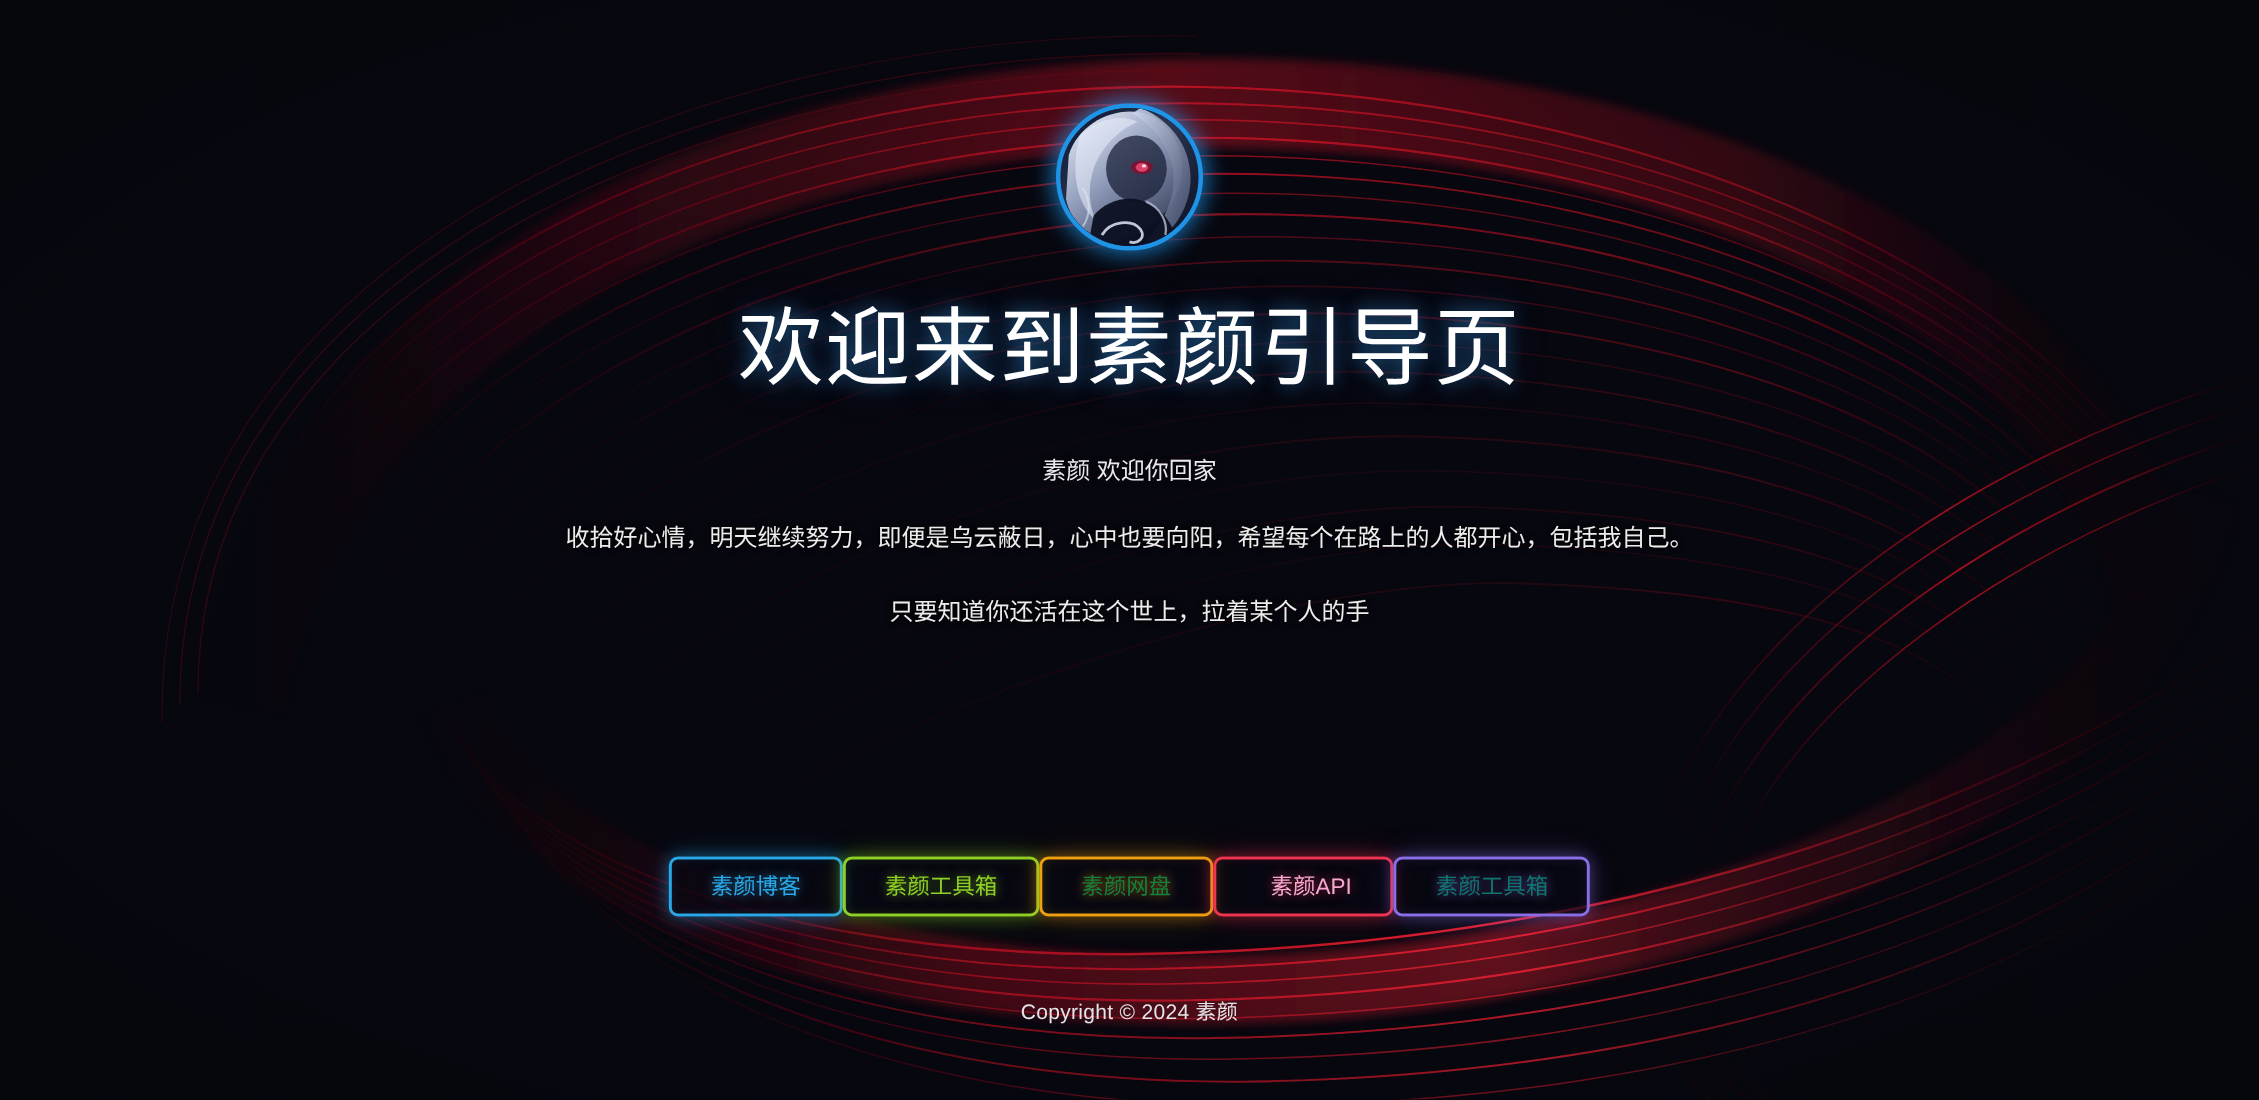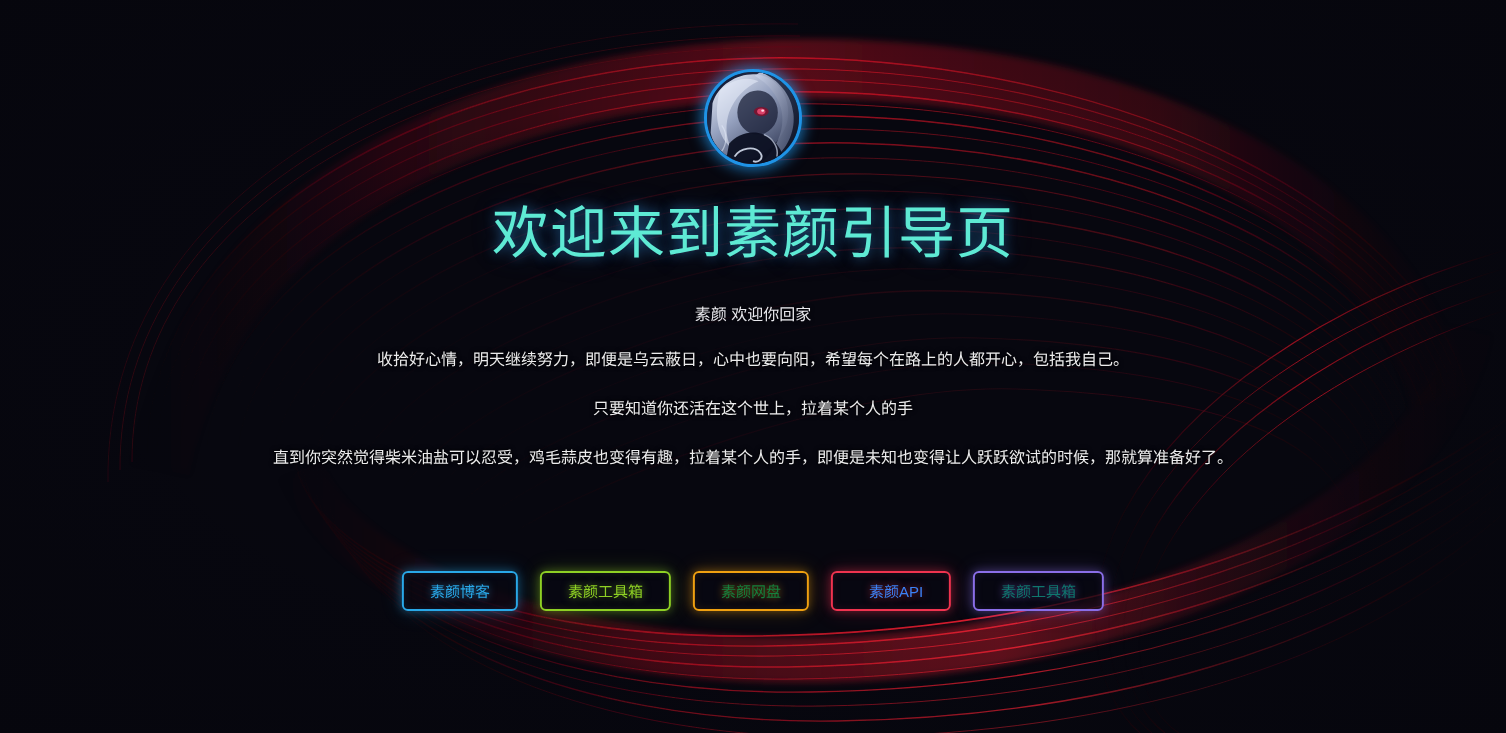--- a/index.html
+++ b/index.html
@@ -54,21 +54,21 @@
   .avatar-art { position:absolute; inset:0; border-radius:50%; overflow:hidden; }
   .avatar-art svg { display:block; width:100%; height:100%; }
 
   
   .page-title {
     position:absolute; top:205px; left:0; right:0;
     text-align:center;
     font-size:57px;
     font-weight:400;
     letter-spacing:1px;
-    color:#5eead4;
+    color:#ffffff;
     text-shadow:0 0 12px rgba(50,150,225,0.55), 0 0 28px rgba(40,120,200,0.28);
     line-height:1;
     white-space:nowrap;
   }
 
   
   .greeting {
     position:absolute; top:304px; left:0; right:0;
     text-align:center;
     font-size:16px; color:#e9e9ee;
@@ -77,28 +77,28 @@
   }
   .quotes { position:absolute; top:352px; left:0; right:0; }
   .quote-line {
     text-align:center;
     font-size:16px;
     color:#ececed;
     line-height:1;
     margin-bottom:33px;
     text-shadow:0 0 5px rgba(0,0,0,0.95), 0 0 2px rgba(0,0,0,0.9);
     white-space:nowrap;
+    font-family:Liberation Mono, monospace;
   }
 
   
   .btn-row {
     position:absolute; top:571px; left:50%;
     transform:translateX(-50%);
     display:flex; align-items:center;
-    gap:22px;
   }
   .nav-btn {
     height:40px;
     padding:0 26px;
     display:flex; align-items:center; justify-content:center;
     border-radius:6px;
     background:rgba(8,8,18,0.72);
     font-size:15px;
     line-height:1;
     cursor:pointer;
@@ -249,26 +249,26 @@
       </div>
     </div>
 
     <h1 class="page-title">欢迎来到素颜引导页</h1>
 
     <div class="greeting">素颜 欢迎你回家</div>
 
     <div class="quotes">
       <div class="quote-line">收拾好心情，明天继续努力，即便是乌云蔽日，心中也要向阳，希望每个在路上的人都开心，包括我自己。</div>
       <div class="quote-line">只要知道你还活在这个世上，拉着某个人的手</div>
-      <div class="quote-line">直到你突然觉得柴米油盐可以忍受，鸡毛蒜皮也变得有趣，拉着某个人的手，即便是未知也变得让人跃跃欲试的时候，那就算准备好了。</div>
     </div>
 
     <div class="btn-row">
       <a class="nav-btn" href="#" style="border-color: rgb(41, 168, 232); color: rgb(41, 168, 232); box-shadow: rgba(41, 168, 232, 0.4) 0px 0px 10px, rgba(41, 168, 232, 0.2) 0px 0px 22px, rgba(41, 168, 232, 0.12) 0px 0px 8px inset; text-shadow: rgba(41, 168, 232, 0.6) 0px 0px 8px;">素颜博客</a>
       <a class="nav-btn" href="#" style="border-color: rgb(142, 208, 36); color: rgb(142, 208, 36); box-shadow: rgba(142, 208, 36, 0.4) 0px 0px 10px, rgba(142, 208, 36, 0.2) 0px 0px 22px, rgba(142, 208, 36, 0.12) 0px 0px 8px inset; text-shadow: rgba(142, 208, 36, 0.6) 0px 0px 8px;">素颜工具箱</a>
       <a class="nav-btn" href="#" style="border-color: rgb(240, 160, 16); color: #15803d; box-shadow: rgba(240, 160, 16, 0.4) 0px 0px 10px, rgba(240, 160, 16, 0.2) 0px 0px 22px, rgba(240, 160, 16, 0.12) 0px 0px 8px inset; text-shadow: rgba(240, 160, 16, 0.6) 0px 0px 8px;">素颜网盘</a>
-      <a class="nav-btn" href="#" style="border-color: rgb(240, 51, 79); color: #3b82f6; box-shadow: rgba(240, 51, 79, 0.4) 0px 0px 10px, rgba(240, 51, 79, 0.2) 0px 0px 22px, rgba(240, 51, 79, 0.12) 0px 0px 8px inset; text-shadow: rgba(240, 51, 79, 0.6) 0px 0px 8px; padding-left: 36px;">素颜API</a>
+      <a class="nav-btn" href="#" style="border-color: rgb(240, 51, 79); color: #f9a8d4; box-shadow: rgba(240, 51, 79, 0.4) 0px 0px 10px, rgba(240, 51, 79, 0.2) 0px 0px 22px, rgba(240, 51, 79, 0.12) 0px 0px 8px inset; text-shadow: rgba(240, 51, 79, 0.6) 0px 0px 8px; padding-left: 36px;">素颜API</a>
       <a class="nav-btn" href="#" style="border-color: rgb(138, 110, 232); color: #0f766e; box-shadow: rgba(138, 110, 232, 0.4) 0px 0px 10px, rgba(138, 110, 232, 0.2) 0px 0px 22px, rgba(138, 110, 232, 0.12) 0px 0px 8px inset; text-shadow: rgba(138, 110, 232, 0.6) 0px 0px 8px;">素颜工具箱</a>
     </div>
 
+    <div class="footer">Copyright © 2024 素颜</div>
 
   </div>
 </div>
 
 </body></html>

